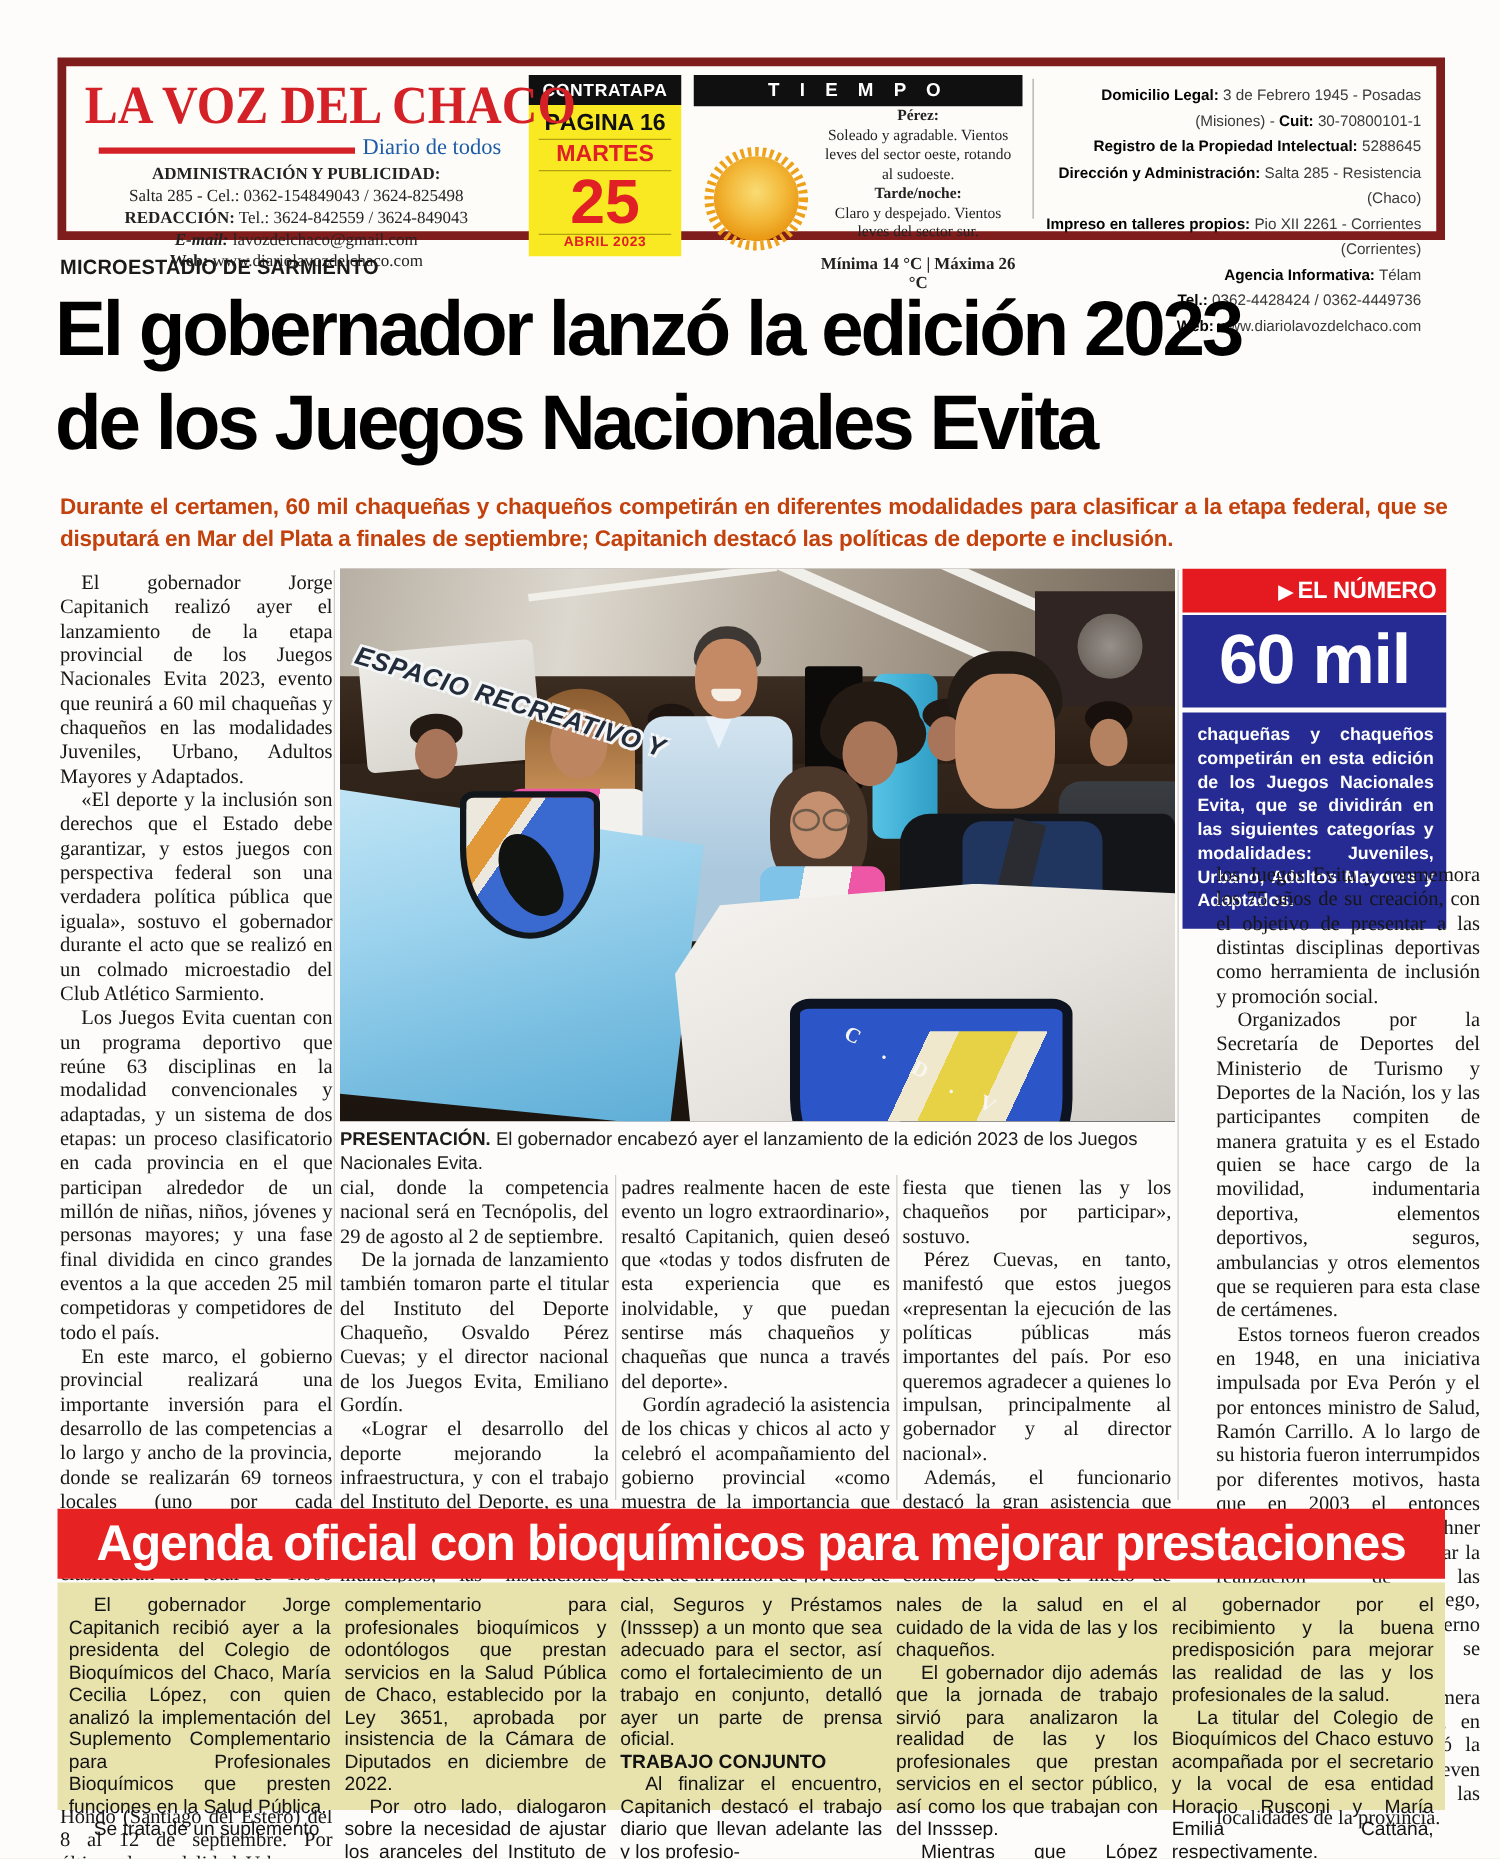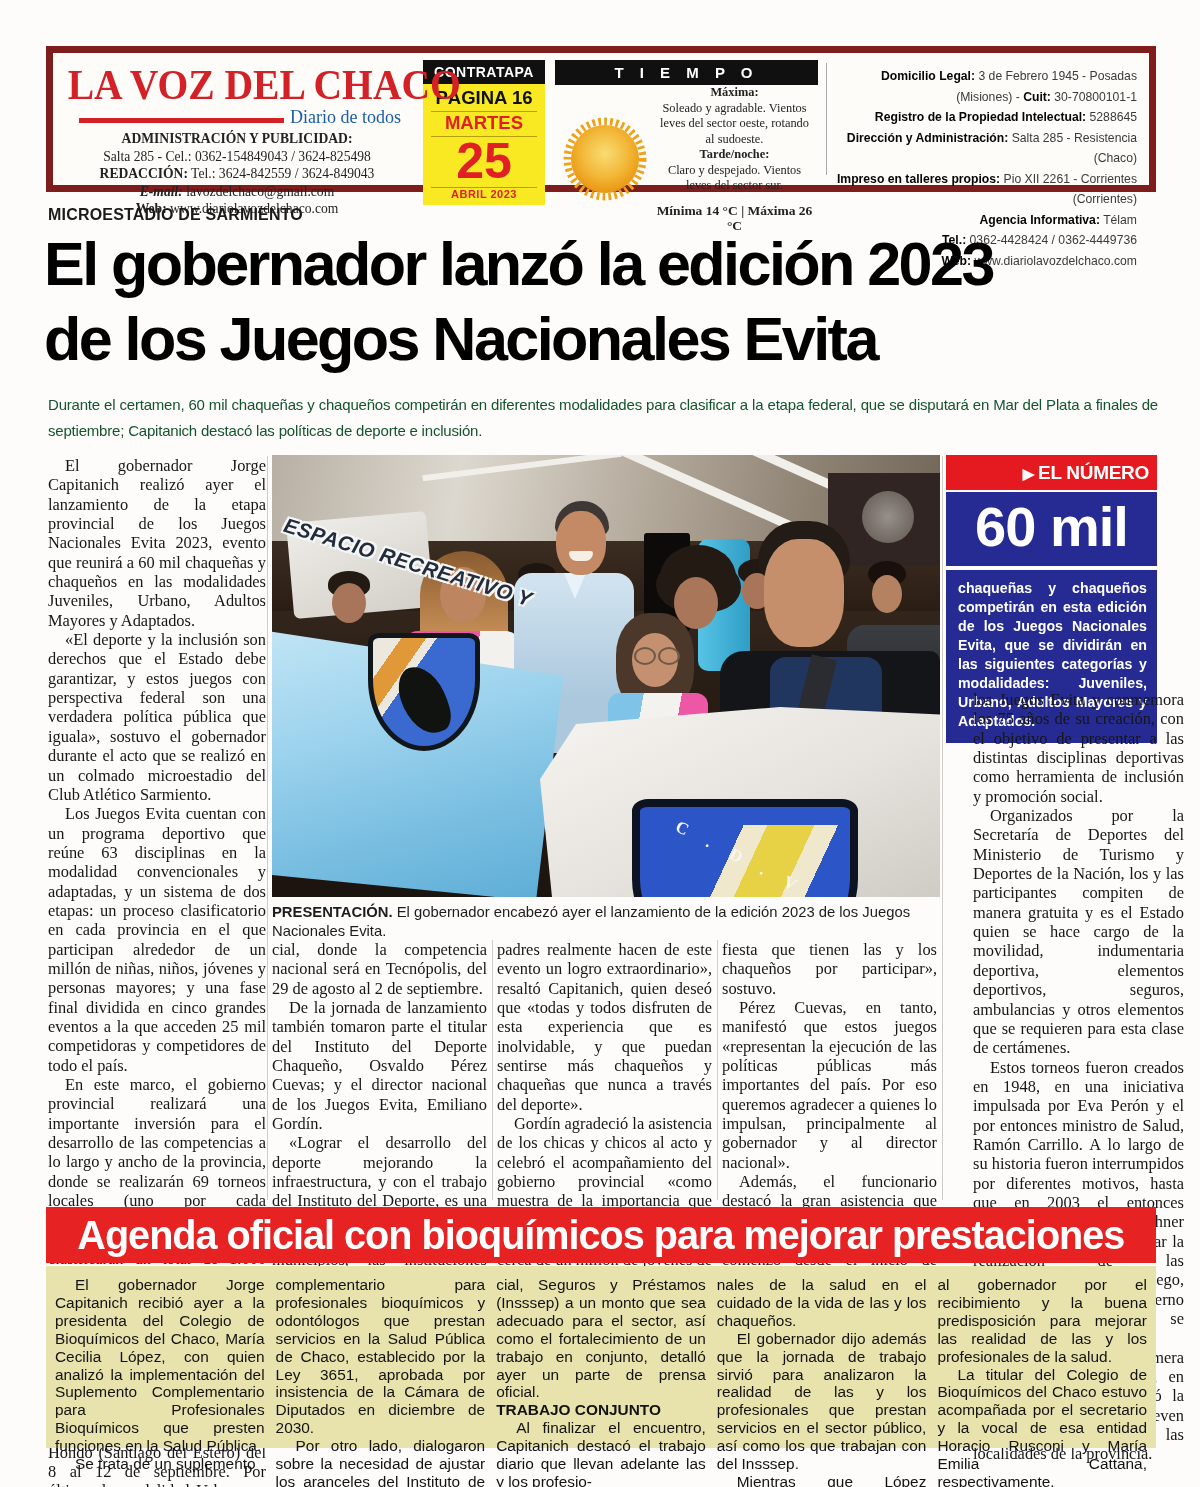--- a/index.html
+++ b/index.html
@@ -44,22 +44,22 @@
   .legal{width:322px;padding:13px 12px 0 6px;box-sizing:border-box;text-align:right;
          font-size:12.2px;line-height:20.5px;color:#3a3a3a;}
   .legal .b{font-weight:700;color:#050505;}
 
   
   .kicker{position:absolute;left:48px;top:205px;font-size:16.5px;font-weight:600;
           letter-spacing:.2px;color:#1a1a1a;transform:scaleX(.97);transform-origin:left;}
   .headline{position:absolute;left:44px;top:226px;width:1130px;color:#000000;}
   .hl{font-size:62px;font-weight:700;letter-spacing:-2.6px;line-height:75px;white-space:nowrap;
       transform:scaleX(.985);transform-origin:left;}
-  .deck{position:absolute;left:48px;top:392px;width:1110px;font-size:15px;font-weight:400;
-        line-height:26px;text-align:justify;color:#14532d;letter-spacing:-.2px;}
+  .deck{position:absolute;left:48px;top:392px;width:1110px;font-size:18px;font-weight:700;
+        line-height:26px;text-align:justify;color:#c2410c;letter-spacing:-.2px;}
 
   
   .serif-body p{margin:0;font-family:"Liberation Serif",serif;font-size:16.4px;
                 line-height:19.35px;text-align:justify;text-indent:17px;color:#161616;}
   .serif-body p.cont{text-indent:0;}
   .colL{position:absolute;left:48px;top:456px;width:218px;}
   .col2{position:absolute;left:272px;top:940px;width:215px;}
   .col3{position:absolute;left:497px;top:940px;width:215px;}
   .col4{position:absolute;left:722px;top:940px;width:215px;}
   .colR-text{position:absolute;left:946px;top:690px;width:211px;margin-left:27px;}
@@ -215,21 +215,21 @@
                 <stop offset="0%" stop-color="#f9dc74"></stop>
                 <stop offset="55%" stop-color="#f3b93a"></stop>
                 <stop offset="100%" stop-color="#e8930e"></stop>
               </radialGradient>
             </defs>
             <circle cx="50" cy="50" r="41" fill="none" stroke="#eda21a" stroke-width="8" stroke-dasharray="3 3.4"></circle>
             <circle cx="50" cy="50" r="37" fill="url(#sg)"></circle>
           </svg>
         </div>
         <div class="wtext">
-          <div class="b">Máxima:</div>
+          <div class="b">Pérez:</div>
           <div>Soleado y agradable. Vientos leves del sector oeste, rotando al sudoeste.</div>
           <div class="b">Tarde/noche:</div>
           <div>Claro y despejado. Vientos leves del sector sur.</div>
           <div class="w-minmax">Mínima 14 °C | Máxima 26 °C</div>
         </div>
       </div>
     </div>
 
     <div class="vdiv"></div>
 
@@ -360,21 +360,21 @@
 
   <div class="banner">
     <div class="banner-text">Agenda oficial con bioquímicos para mejorar prestaciones</div>
   </div>
   <div class="bottom">
     <div class="bcol">
       <p>El gobernador Jorge Capitanich recibió ayer a la presidenta del Colegio de Bioquímicos del Chaco, María Cecilia López, con quien analizó la implementación del Suplemento Complementario para Profesionales Bioquímicos que presten funciones en la Salud Pública.</p>
       <p>Se trata de un suplemento</p>
     </div>
     <div class="bcol">
-      <p class="cont">complementario para profesionales bioquímicos y odontólogos que prestan servicios en la Salud Pública de Chaco, establecido por la Ley 3651, aprobada por insistencia de la Cámara de Diputados en diciembre de 2030.</p>
+      <p class="cont">complementario para profesionales bioquímicos y odontólogos que prestan servicios en la Salud Pública de Chaco, establecido por la Ley 3651, aprobada por insistencia de la Cámara de Diputados en diciembre de 2022.</p>
       <p>Por otro lado, dialogaron sobre la necesidad de ajustar los aranceles del Instituto de Seguridad So-</p>
     </div>
     <div class="bcol">
       <p class="cont">cial, Seguros y Préstamos (Insssep) a un monto que sea adecuado para el sector, así como el fortalecimiento de un trabajo en conjunto, detalló ayer un parte de prensa oficial.</p>
       <p class="bsub">TRABAJO CONJUNTO</p>
       <p>Al finalizar el encuentro, Capitanich destacó el trabajo diario que llevan adelante las y los profesio-</p>
     </div>
     <div class="bcol">
       <p class="cont">nales de la salud en el cuidado de la vida de las y los chaqueños.</p>
       <p>El gobernador dijo además que la jornada de trabajo sirvió para analizaron la realidad de las y los profesionales que prestan servicios en el sector público, así como los que trabajan con del Insssep.</p>

